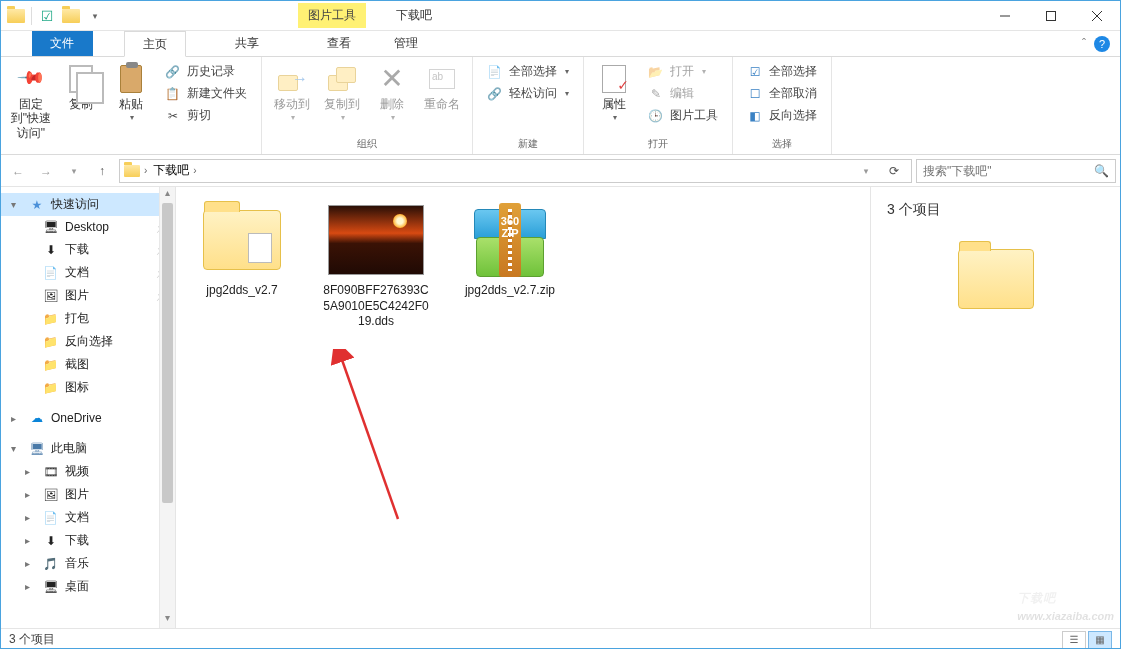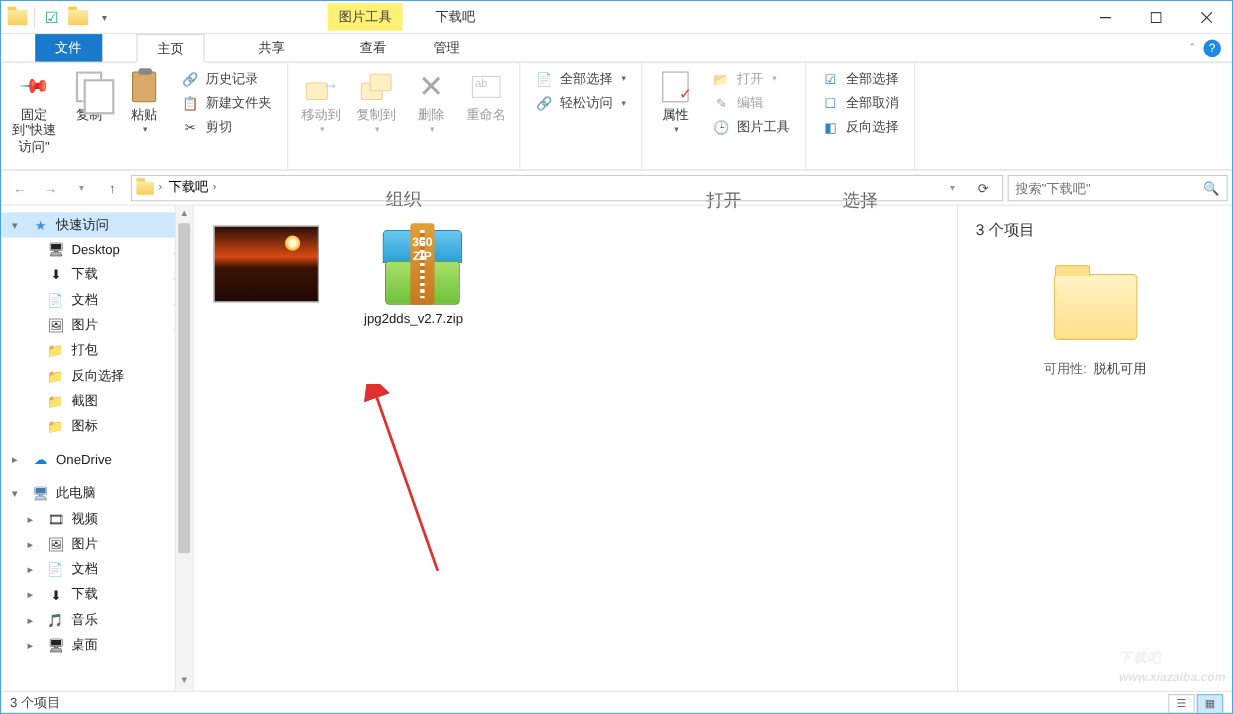--- a/index.html
+++ b/index.html
@@ -23,21 +23,21 @@
 .tab { padding: 0 18px; display:flex; align-items:center; color:#333; border-right:1px solid transparent;margin-left:31px;}
 .tab.file { background:#1979ca; color:#fff; }
 .tab.active { border:1px solid #dadada; border-bottom:1px solid #fff; margin-bottom:-1px; background:#fff; }
 .tabs .collapse { margin-left:auto; padding:0 10px; display:flex; align-items:center; color:#888; gap:8px;}
 .help-icon { width:16px; height:16px; border-radius:50%; background:#1e88e5; color:#fff; display:flex; align-items:center; justify-content:center; font-size:11px;}
 
 
 .ribbon { height: 98px; display:flex; background:#fff; border-bottom:1px solid #dadada; }
 .group { display:flex; flex-direction:column; border-right:1px solid #e5e5e5; padding:2px 6px 0; }
 .group-body { flex:1; display:flex; align-items:flex-start; gap:2px; }
-.group-label { text-align:center; color:#666; font-size:16px; padding:2px 0 3px;margin-top:42px; }
+.group-label { text-align:center; color:#666; font-size:10px; padding:2px 0 3px; }
 .big-btn { width:48px; display:flex; flex-direction:column; align-items:center; gap:2px; padding:4px 2px; color:#333; text-align:center; line-height:1.2;}
 .big-btn .ic { width:32px; height:32px; display:flex; align-items:center; justify-content:center; }
 .small-col { display:flex; flex-direction:column; gap:1px; padding:2px 4px;}
 .small-item { display:flex; align-items:center; gap:6px; padding:2px 4px; color:#444; white-space:nowrap;}
 .small-item .sic { width:16px; height:16px; display:flex; align-items:center; justify-content:center; }
 .drop-arrow { font-size:8px; color:#666; margin-left:2px;}
 .big-btn.disabled, .small-item.disabled { opacity:0.5; }
 
 
 .addrbar { height: 32px; display:flex; align-items:center; border-bottom:1px solid #e5e5e5; padding:0 4px; gap:2px;}
@@ -59,21 +59,21 @@
 .side-item.active { background:#cde8ff; }
 .side-item.pinned:after { content:"📌"; margin-left:auto; font-size:10px; opacity:0.6; filter:grayscale(1);}
 .side-icon { width:16px; height:16px; display:flex; align-items:center; justify-content:center;}
 .side-scroll { position:absolute; right:0; top:0; width:16px; height:100%; background:#f4f4f4; border-left:1px solid #e8e8e8;}
 .side-scroll .thumb { position:absolute; left:2px; right:2px; top:2px; height:140px; background:#c8c8c8; border-radius:2px;}
 .side-scroll .arr { position:absolute; left:0; right:0; height:16px; text-align:center; color:#888; font-size:10px;}
 
 .content { flex:1; display:flex; }
 .files { flex:1; padding:14px 10px; display:flex; gap:22px; align-items:flex-start;}
 .file-item { width:112px; display:flex; flex-direction:column; align-items:center; text-align:center; gap:4px;}
-.file-item .thumb { width:96px; height:78px; display:flex; align-items:center; justify-content:flex-end; position:relative;}
+.file-item .thumb { width:96px; height:78px; display:flex; align-items:center; justify-content:center; position:relative;}
 .file-item .label { color:#222; line-height:1.3; word-break:break-all;}
 
 .folder-large { width:78px; height:60px; background:linear-gradient(#fff2c4,#ffe08a); border-radius:4px; position:relative; border:1px solid #e6c04a;}
 .folder-large:before { content:""; position:absolute; top:-10px; left:0; width:34px; height:10px; background:#ffe08a; border:1px solid #e6c04a; border-bottom:none; border-radius:3px 3px 0 0;}
 .folder-large:after { content:""; position:absolute; right:8px; bottom:6px; width:22px; height:28px; background:#fff; border:1px solid #bbb;}
 .folder-large .inner { position:absolute; right:14px; bottom:12px; width:10px; height:10px; border:2px solid #5aa0e0;}
 
 .img-thumb { width:96px; height:70px; background:linear-gradient(180deg,#2a0f06 0%, #d84a12 40%, #3a1205 55%, #200a04 100%); border:1px solid #999; position:relative;}
 .img-thumb:after { content:""; position:absolute; top:8px; right:16px; width:14px; height:14px; background:radial-gradient(circle,#fff8d0 30%,#ffb030 70%); border-radius:50%;}
 
@@ -257,20 +257,21 @@
             <span>全部选择</span>
             <span class="drop-arrow">▾</span>
           </div>
         <div class="small-item">
             <span class="sic">🔗</span>
             <span>轻松访问</span>
             <span class="drop-arrow">▾</span>
           </div>
       </div>
     </div>
+    <div class="group-label">新建</div>
   </div>
 
   <div class="group">
     <div class="group-body">
       <div class="big-btn">
           <div class="ic">
             <div class="prop-ic"></div>
           </div>
           <span>属性</span>
           <span class="drop-arrow">▾</span>
@@ -435,41 +436,47 @@
       <div class="arr" style="top:0">▴</div>
       <div class="thumb" style="top:16px;height:300px"></div>
       <div class="arr" style="bottom:0">▾</div>
     </div>
   </div>
 
   <div class="content">
     <div class="files">
       <div class="file-item">
         <div class="thumb">
+            <div class="folder-large">
+              <div class="inner"></div>
+            </div>
+          </div>
+        <div class="label">jpg2dds_v2.7</div>
+      </div>
+      <div class="file-item">
+        <div class="thumb">
             <div class="img-thumb"></div>
           </div>
+        <div class="label">8F090BFF276393C5A9010E5C4242F019.dds</div>
       </div>
       <div class="file-item">
         <div class="thumb">
             <div class="zip-thumb">
               <div class="lid"></div>
               <div class="box"></div>
               <div class="zipper"></div>
               <div class="label360">360<br>ZIP</div>
             </div>
           </div>
         <div class="label">jpg2dds_v2.7.zip</div>
       </div>
     </div>
     <div class="details-pane">
       <div class="title">3 个项目</div>
       <div class="big-folder"></div>
-      <div class="prop">
-        <span class="k">可用性:</span><span>脱机可用</span>
-      </div>
     </div>
   </div>
 </div>
 
 <div class="statusbar">
   <span>3 个项目</span>
   <div class="view-toggle">
     <div class="view-btn">☰</div>
     <div class="view-btn active">▦</div>
   </div>

